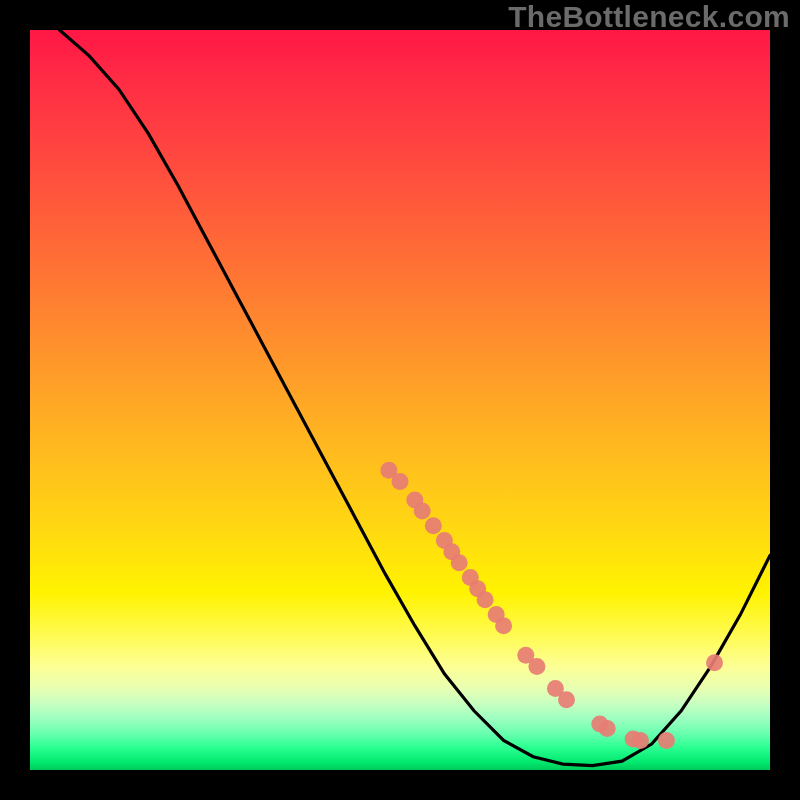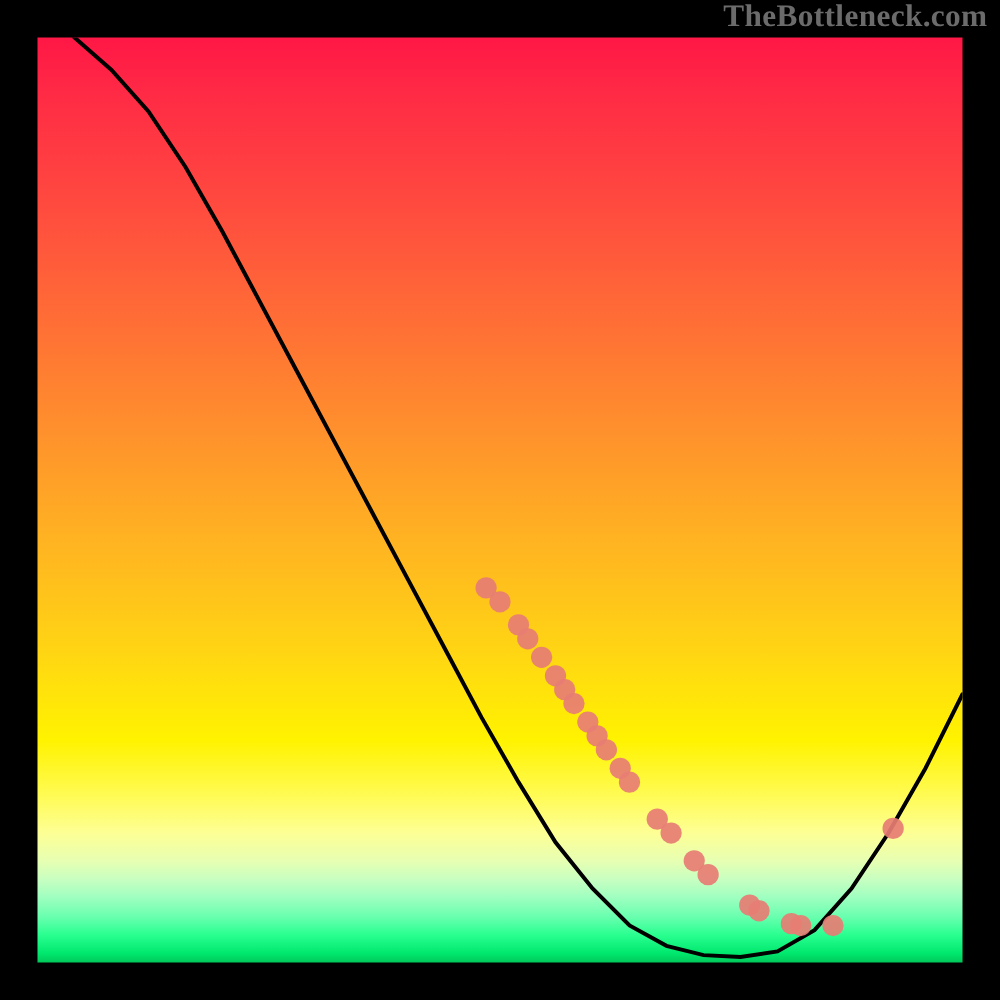--- a/index.html
+++ b/index.html
@@ -16,22 +16,22 @@
     top: 0;
     width: 800px;
     height: 800px;
     background: #000;
   }
   .watermark {
     position: absolute;
     top: 0;
     right: 10px;
     color: #6b6b6b;
-    font-family: Liberation Serif, serif;
-    font-size: 25px;
+    font-family: Liberation Sans, sans-serif;
+    font-size: 30px;
     font-weight: 600;
     letter-spacing: 0.3px;
   }
   .plot {
     position: absolute;
     left: 30px;
     top: 30px;
     width: 740px;
     height: 740px;
     

